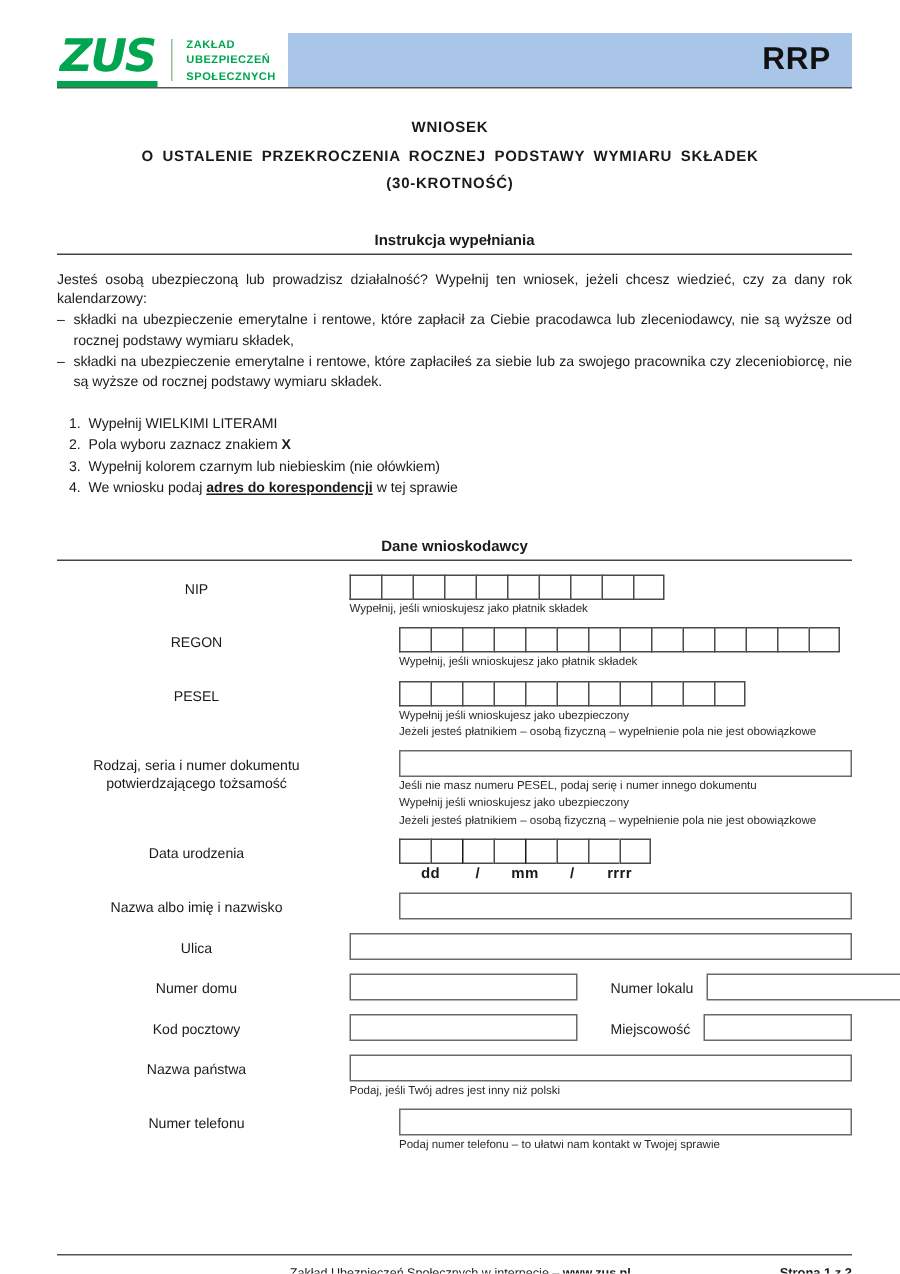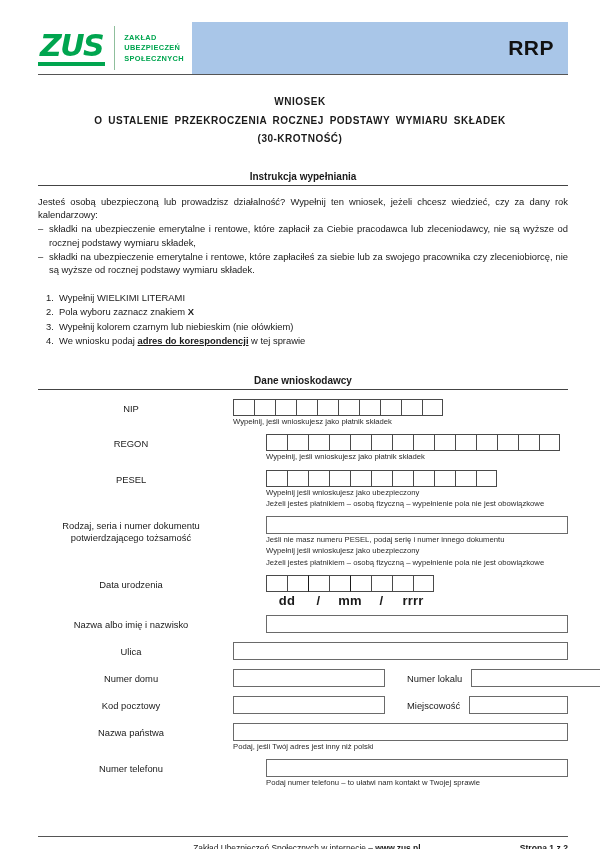--- a/index.html
+++ b/index.html
@@ -13,21 +13,21 @@
     overflow: hidden;
   }
 
   .page { position: relative; width: 600px; height: 849px; padding: 0; }
 
   
   .header {
     display: flex;
     align-items: stretch;
     margin: 22px 32px 0 38px;
-    height: 52px;
+    height: 36px;
   }
   .logo-block {
     display: flex;
     align-items: center;
     flex: 0 0 auto;
     padding-right: 8px;
   }
   .zus-mark {
     font-family: "DejaVu Sans", sans-serif;
     font-weight: bold;
@@ -145,21 +145,21 @@
     height: 17px;
     border: 1px solid #4a4a4a;
     border-right: none;
     background: #fff;
   }
   .cell:last-child { border-right: 1px solid #4a4a4a; }
   .cell.sep { border-left: 1.6px solid #1a1a1a; }
 
   .date-legend {
     display: flex;
-    font-size: 13px;
+    font-size: 10px;
     font-weight: bold;
     margin-top: 1px;
     letter-spacing: 0.2px;
   }
   .date-legend span { display: inline-block; text-align: center; }
   .dl-dd   { width: 42px; }
   .dl-s1   { width: 21px; }
   .dl-mm   { width: 42px; }
   .dl-s2   { width: 21px; }
   .dl-rrrr { width: 42px; }

